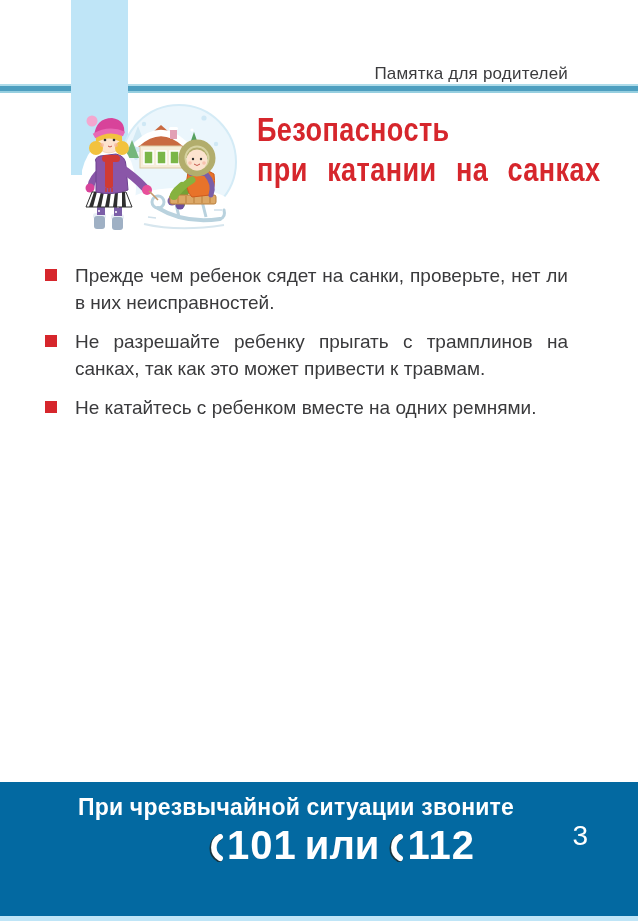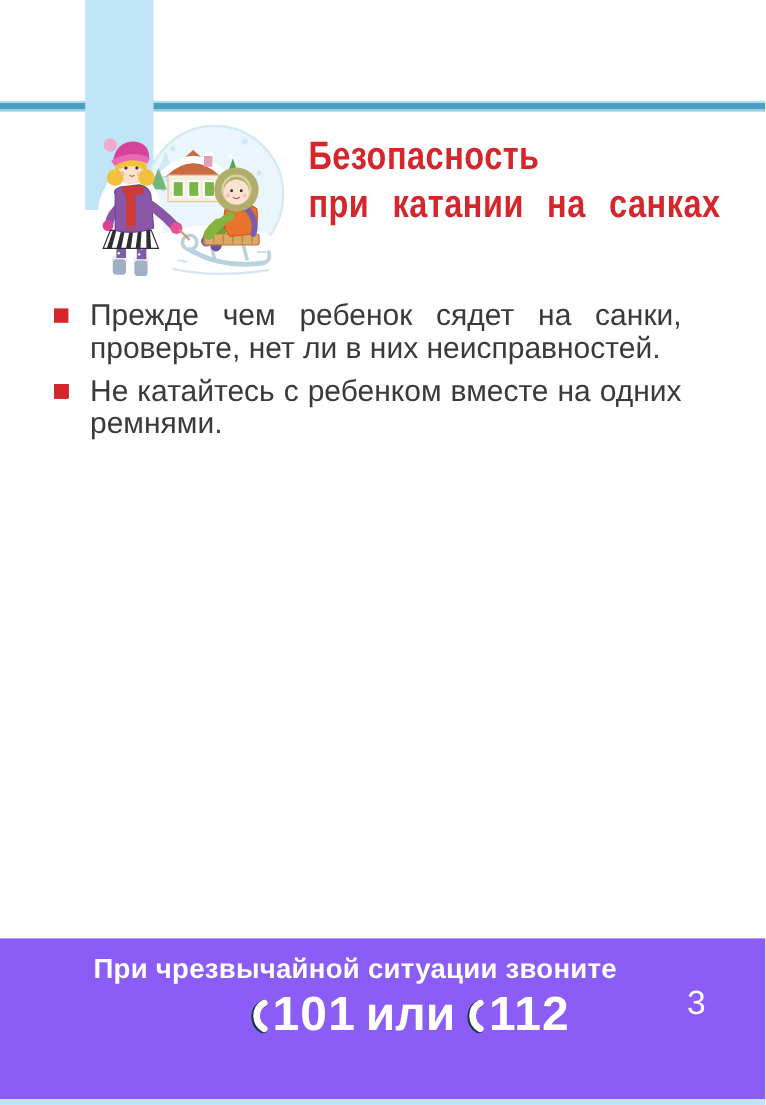--- a/index.html
+++ b/index.html
@@ -19,41 +19,42 @@
     font-size:17px;color:#3b3b3d;letter-spacing:.2px;
   }
   .illustration{position:absolute;left:82px;top:100px;width:158px;height:140px;}
   .title{
     position:absolute;left:257px;top:110px;line-height:40px;font-size:33px;font-weight:bold;
     color:#d6262c;white-space:nowrap;
   }
   .title .t-line{display:inline-block;transform:scaleX(.82);transform-origin:left center;word-spacing:14px;letter-spacing:.5px;}
   .bullet-list{position:absolute;left:45px;top:250px;width:523px;margin:0;padding:0;list-style:none;}
   .bullet-list li{
-    position:relative;padding-left:30px;margin:0 0 9px 0;text-align:justify;
-    font-size:25px;line-height:27px;color:#3a3a3c;
+    position:relative;padding-left:30px;margin:12px 0 9px 0;text-align:justify;
+    font-size:19px;line-height:27px;color:#3a3a3c;
   }
   .bullet-marker{position:absolute;left:0;top:7px;width:12px;height:12px;background:#d6262c;}
   
-  .footer{position:absolute;left:0;top:782px;width:638px;height:134px;background:#8b5cf6;color:#ffffff;}
+  .footer{position:absolute;left:0;top:782px;width:638px;height:134px;background:#0369a1;color:#ffffff;}
   .footer-line1{margin:12px 0 0 0;width:592px;text-align:center;font-size:23px;font-weight:bold;line-height:27px;letter-spacing:.2px;}
   .footer-line2{margin:1px 0 0 0;width:592px;text-align:center;font-size:40px;font-weight:bold;line-height:46px;letter-spacing:1px;padding-left:45px;}
   .footer-line2 .conj{margin:0 8px;letter-spacing:0;}
   .phone-icon{display:inline-block;vertical-align:-3px;margin-right:3px;}
   .page-number{position:absolute;right:50px;top:820px;font-size:28px;font-weight:normal;color:#ffffff;}
   .bottom-strip{position:absolute;left:0;top:916px;width:638px;height:5px;background:#bfe5f7;}
 </style>
 </head>
 <body>
 
 <div id="page">
 
   <div class="top-rule"></div>
   <div class="left-bar"></div>
 
+  <div class="header-label">Памятка для родителей</div>
 
   <div class="illustration">
     <svg viewBox="0 0 158 140" width="158" height="140">
 
       <circle cx="97" cy="62" r="57" fill="#ebf6fc" stroke="#d4ebf6" stroke-width="2"></circle>
       <ellipse cx="97" cy="104" rx="52" ry="16" fill="#ffffff"></ellipse>
       <circle cx="62" cy="24" r="2.2" fill="#cfe8f5"></circle>
       <circle cx="122" cy="18" r="2.6" fill="#cfe8f5"></circle>
       <circle cx="78" cy="38" r="1.6" fill="#cfe8f5"></circle>
       <circle cx="134" cy="44" r="2.2" fill="#cfe8f5"></circle>
@@ -158,21 +159,21 @@
   </div>
 
   <div class="title">
     <span class="t-line">Безопасность</span><br>
     <span class="t-line">при катании на санках</span>
   </div>
 
   <ul class="bullet-list">
     <li><span class="bullet-marker"></span><span>Прежде чем ребенок сядет на санки, проверьте, нет ли в них неисправностей.</span></li>
     <li><span class="bullet-marker"></span></li>
-    <li><span class="bullet-marker"></span></li>
+    <li><span class="bullet-marker"></span><span>Не разрешайте ребенку прыгать с трамплинов на санках, так как это может привести к травмам.</span></li>
     <li><span class="bullet-marker"></span></li>
     <li><span class="bullet-marker"></span></li>
     <li><span class="bullet-marker"></span><span>Не катайтесь с ребенком вместе на одних ремнями.</span></li>
   </ul>
 
   <div class="footer">
     <div class="footer-line1">При чрезвычайной ситуации звоните</div>
     <div class="footer-line2">
       <span class="phone-icon"><svg viewBox="0 0 18 30" width="17" height="28">
             <path d="M12.8 3.8 C3.8 8.8 3.8 21.8 12.8 26.8" fill="none" stroke="#17343f" stroke-width="7" stroke-linecap="round"></path>

